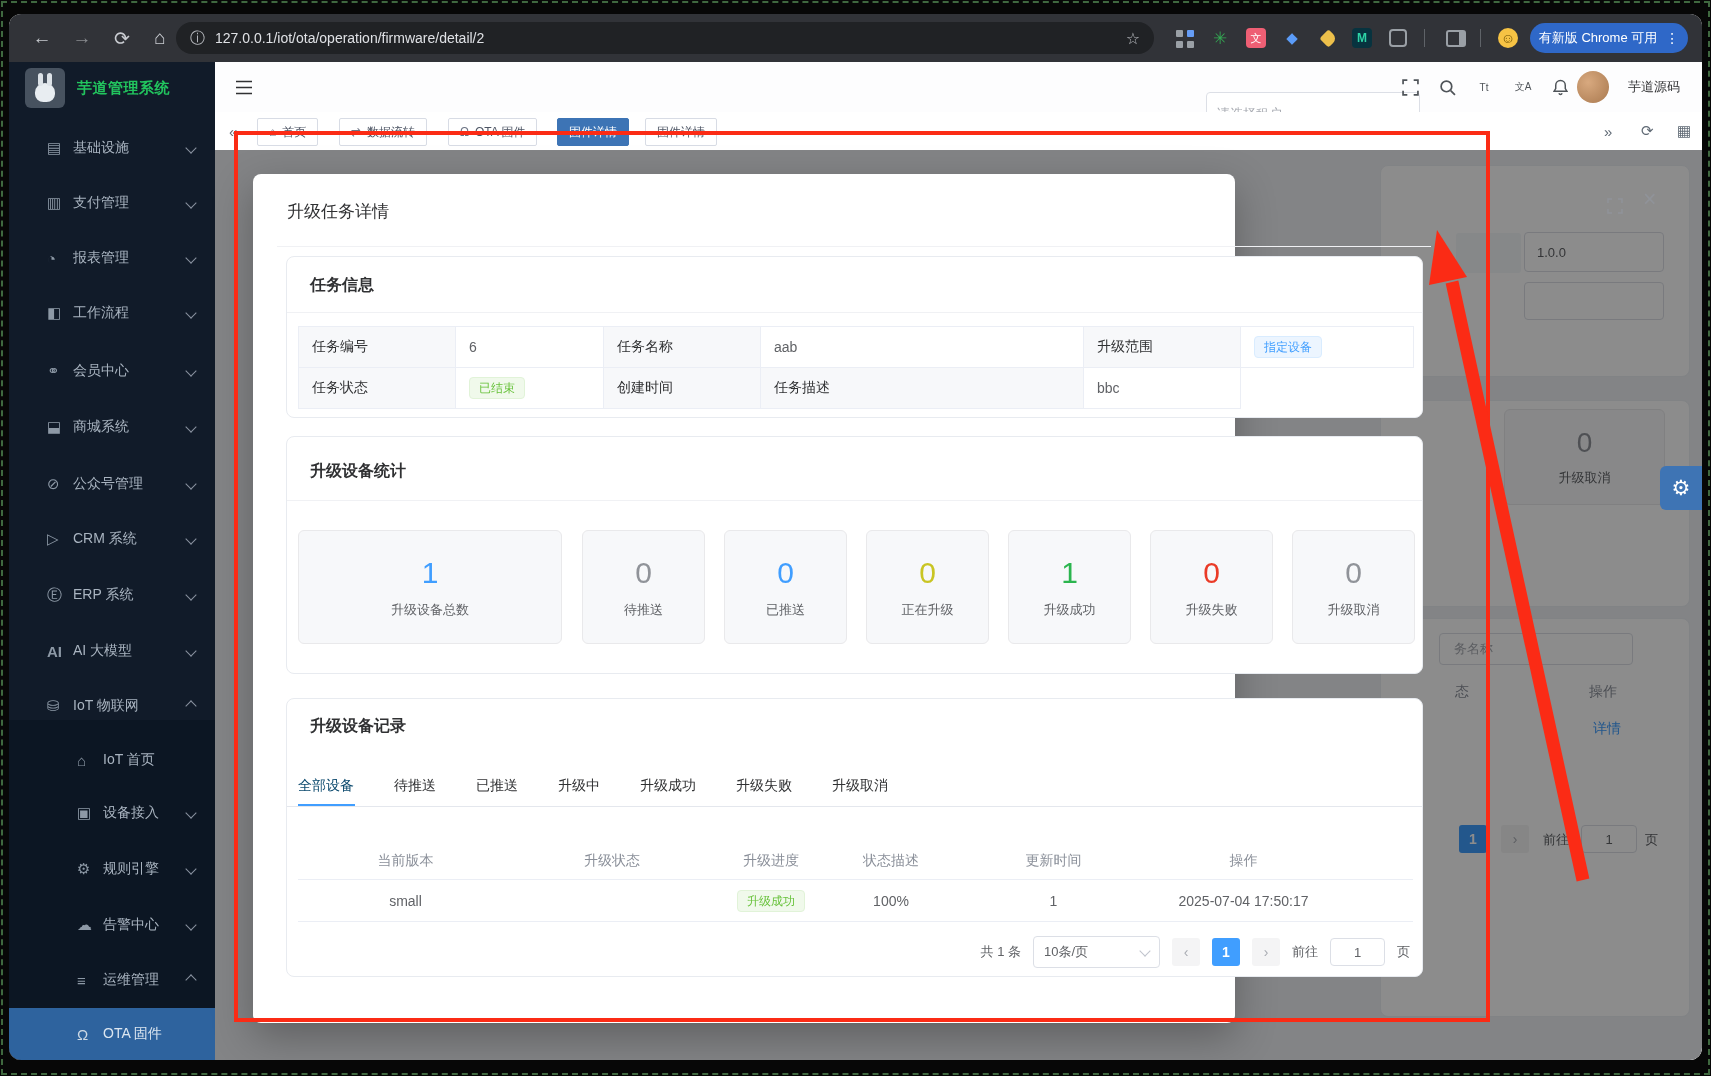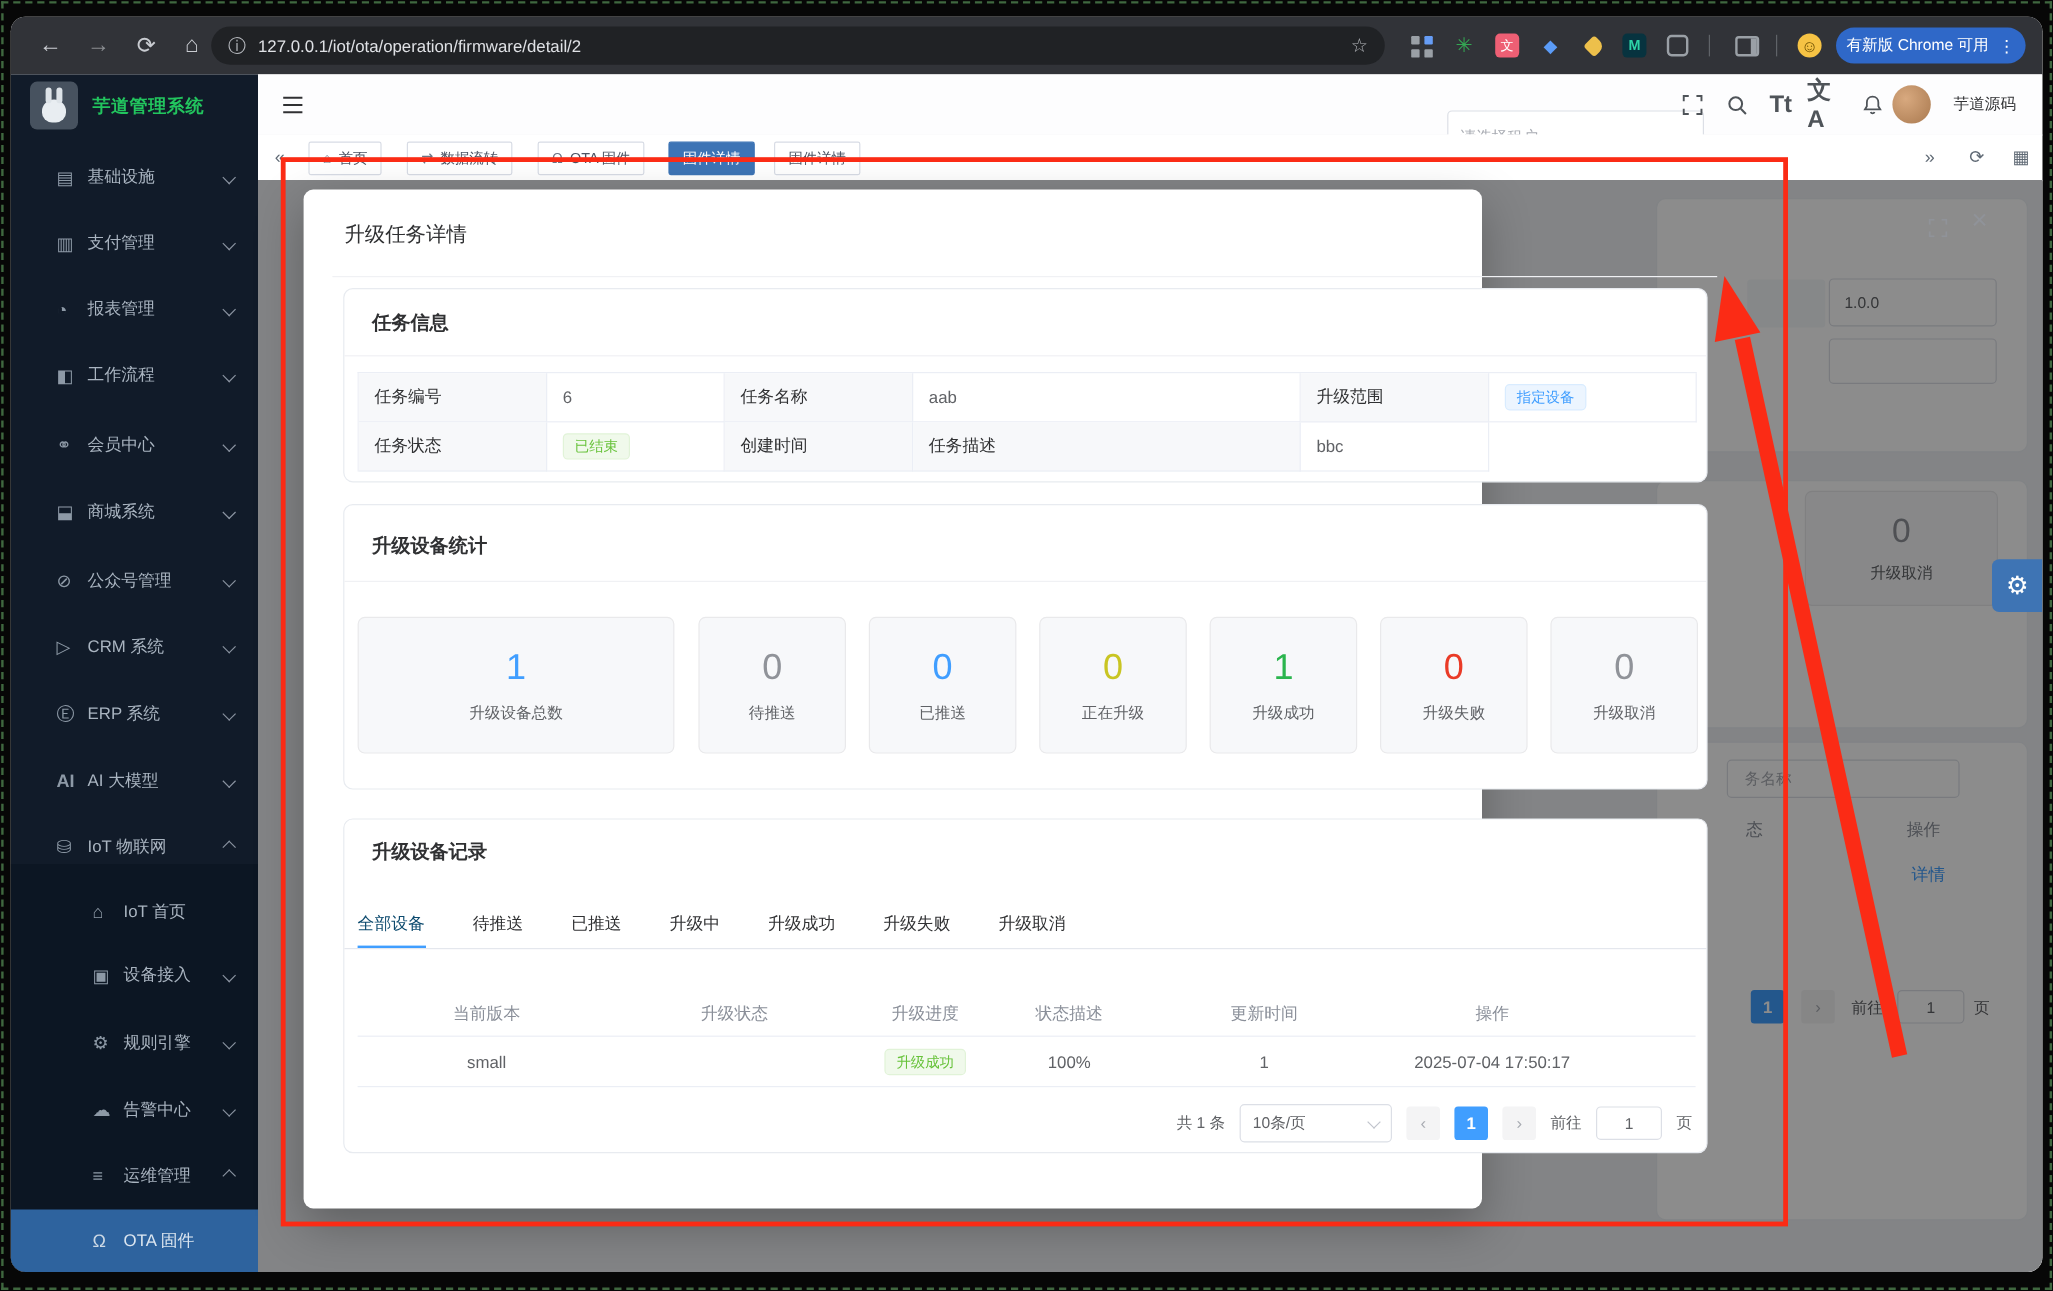--- a/index.html
+++ b/index.html
@@ -29,38 +29,38 @@
   .snav .lbl{white-space:nowrap;}
   .snav.sub{padding-left:68px;}
   .chev{margin-left:auto;width:7px;height:7px;border-right:1.5px solid #8a93a0;border-bottom:1.5px solid #8a93a0;transform:rotate(45deg);}
   .chev.up{transform:rotate(-135deg);}
   .snav.active{background:#2e639e;color:#dce6f0;height:52px;border-radius:0 0 0 12px;}
   .snav.active .gi{color:#cdd9e5;}
   
   .topbar{position:absolute;left:206px;top:48px;width:1487px;height:50px;background:#fdfdfe;border-bottom:1px solid #f0f1f3;}
   .tsel{position:absolute;left:991px;top:30px;width:214px;height:32px;border:1px solid #dcdfe6;border-radius:4px;background:#fff;display:flex;align-items:flex-end;padding:0 10px;box-sizing:border-box;color:#a8abb2;font-size:13px;}
   .tsel .chev{border-color:#c0c4cc;margin-top:-3px;}
-  .hic{position:absolute;top:0;height:50px;display:flex;align-items:center;justify-content:center;color:#4f5459;font-size:20px;font-weight:700;}
+  .hic{position:absolute;top:0;height:50px;display:flex;align-items:center;justify-content:center;color:#4f5459;font-size:10px;font-weight:400;}
   .avatar{position:absolute;left:1362px;top:9px;width:32px;height:32px;border-radius:50%;background:radial-gradient(circle at 35% 35%,#d8a97f,#a9794f);}
   
   .tabsbar{position:absolute;left:206px;top:98px;width:1487px;height:38px;background:#fff;border-bottom:1px solid #e4e7eb;}
   .tab{position:absolute;top:6px;height:26px;border:1px solid #d8dce5;background:#fff;color:#4d5564;font-size:12px;border-radius:2px;display:flex;align-items:center;gap:6px;padding:0 11px;}
   .tab .ti{font-size:12px;color:#6d7585;}
   .tab.on{background:#3d74b5;border-color:#3d74b5;color:#fff;}
   .tbic{position:absolute;top:0;height:38px;display:flex;align-items:center;color:#606a75;font-size:15px;}
   
   .content{position:absolute;left:206px;top:136px;width:1487px;height:910px;background:#eef0f4;border-radius:0 0 12px 0;}
   .panel{position:absolute;background:#fff;border-radius:8px;border:1px solid #ebeef3;}
   .bbox{position:absolute;border:1px solid #dcdfe6;border-radius:4px;background:#fff;box-sizing:border-box;display:flex;align-items:center;font-size:13px;color:#606266;}
   .gbox{position:absolute;background:#f5f7fa;border-radius:3px;}
   .bstat{position:absolute;background:#f7f8fa;border:1px solid #e9e9eb;border-radius:6px;display:flex;flex-direction:column;align-items:center;justify-content:center;gap:10px;}
   .dim{position:absolute;left:0;top:0;width:1487px;height:910px;background:rgba(0,0,0,.45);border-radius:0 0 12px 0;}
   .gearbtn{position:absolute;left:1651px;top:452px;width:42px;height:44px;background:#3e74b4;border-radius:6px 0 0 6px;display:flex;align-items:center;justify-content:center;color:#fff;font-size:21px;}
   
-  .modal{position:absolute;left:244px;top:144px;width:982px;height:849px;background:#fff;border-radius:8px;box-shadow:0 14px 40px rgba(0,0,0,.28);}
+  .modal{position:absolute;left:244px;top:160px;width:982px;height:849px;background:#fff;border-radius:8px;box-shadow:0 14px 40px rgba(0,0,0,.28);}
   .mtitle{position:absolute;left:34px;top:26px;font-size:17px;color:#303133;}
   .mdiv{position:absolute;left:24px;top:72px;width:1154px;border-top:1px solid #f0f1f4;}
   .mcard{position:absolute;left:33px;width:1137px;background:#fff;border:1px solid #e8ebf0;border-radius:8px;box-sizing:border-box;}
   .ctitle{position:absolute;left:23px;font-size:16px;font-weight:700;color:#303133;}
   .cdiv{position:absolute;left:0;width:100%;border-top:1px solid #f0f1f4;}
   .desc{position:absolute;left:11px;width:1115px;display:grid;grid-template-columns:157px 148px 157px 323px 157px 173px;border-top:1px solid #ebeef5;border-left:1px solid #ebeef5;}
   .desc>div{height:41px;border-right:1px solid #ebeef5;border-bottom:1px solid #ebeef5;display:flex;align-items:center;padding-left:13px;box-sizing:border-box;font-size:14px;}
   .dl{background:#f7f8fa;color:#303133;}
   .dv{color:#606266;}
   .tag{display:inline-block;padding:2px 9px;font-size:12px;line-height:16px;border-radius:4px;}

